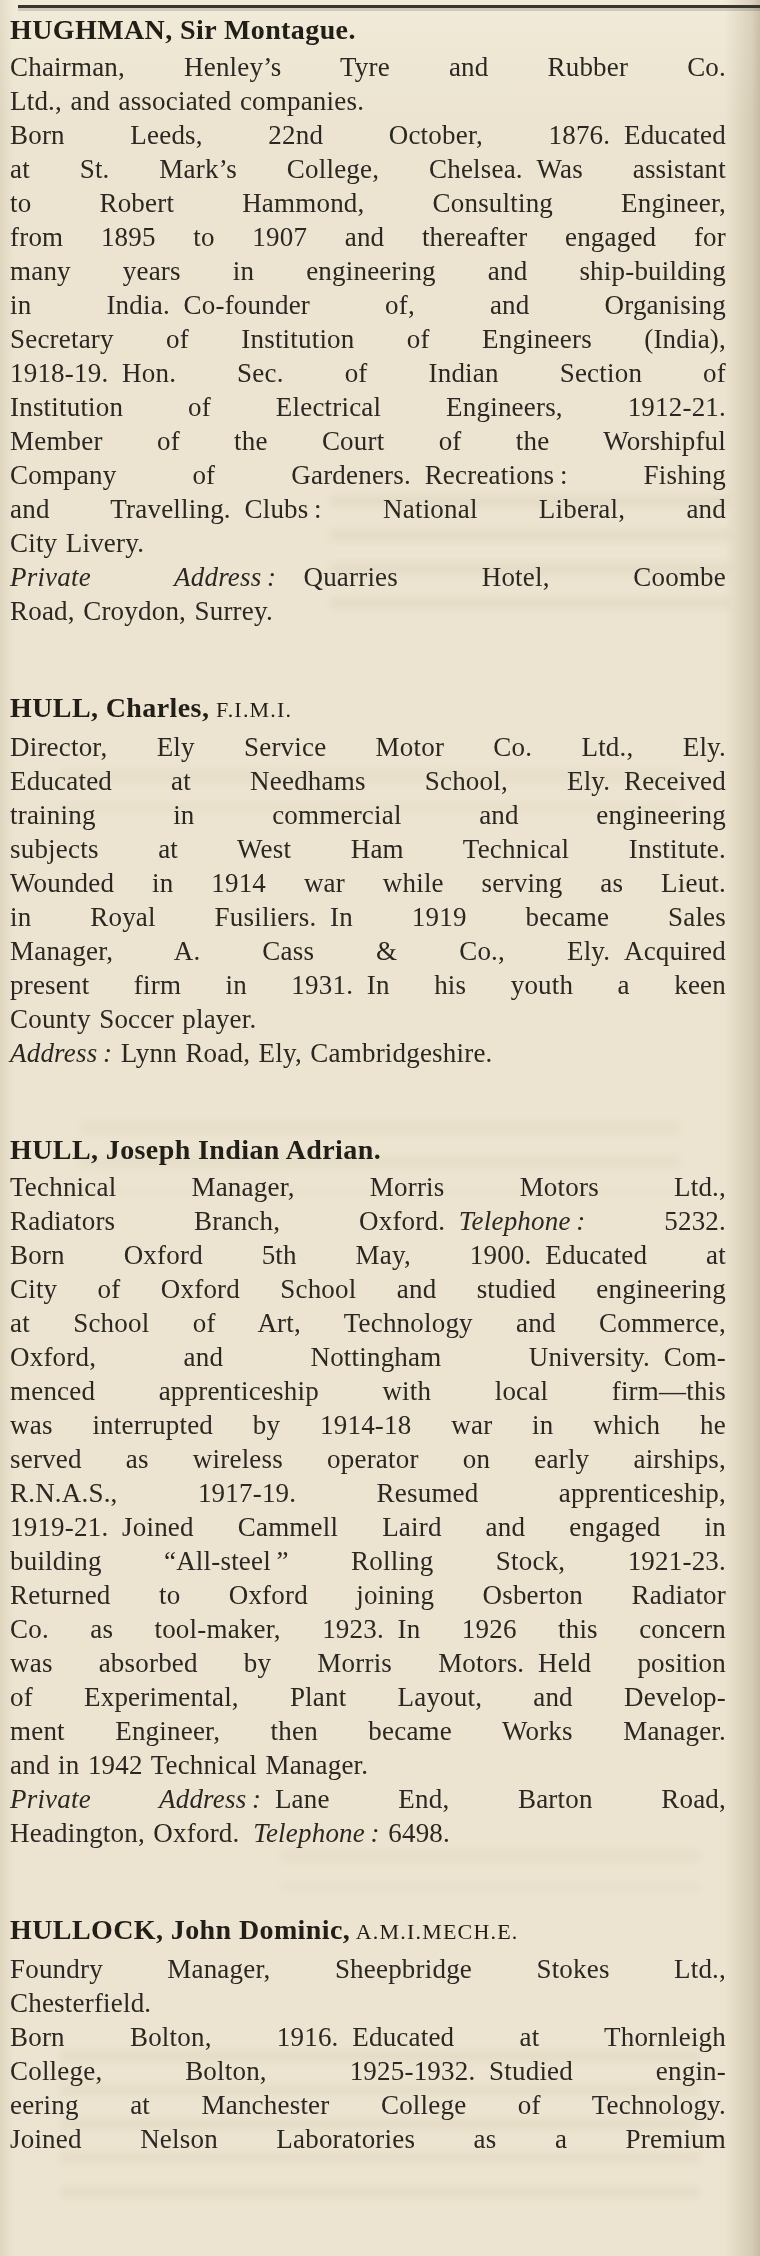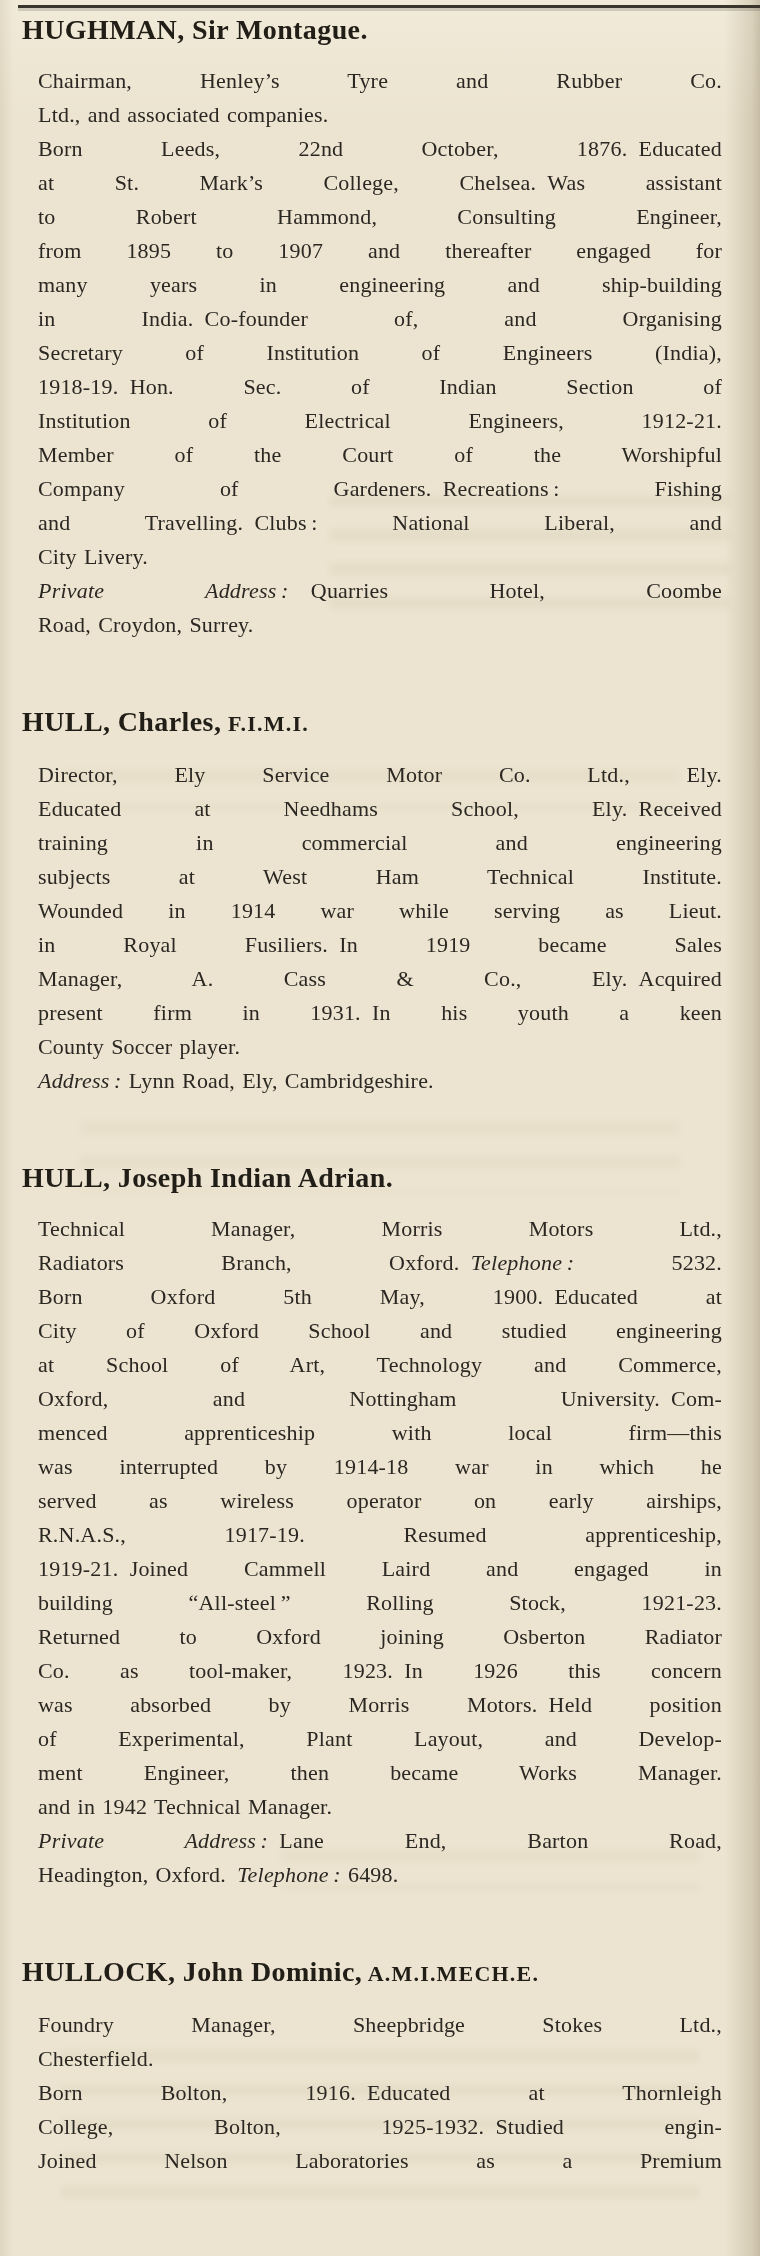--- a/index.html
+++ b/index.html
@@ -25,42 +25,42 @@
   }
   .top-rule{
     position:absolute;
     left:18px;right:0;top:5px;
     height:3px;
     background:var(--rule);
     box-shadow:0 3px 0 rgba(57,53,44,0.18);
   }
   .column{
     position:absolute;
-    left:22px;
+    left:10px;
     top:12px;
     width:716px;
   }
   .entry{margin:0;}
   .entry + .entry{margin-top:62px;}
   .entry-header{
     margin:0 0 2px 0;
     font-size:28px;
     line-height:36px;
     font-weight:bold;
     color:var(--heading-ink);
     letter-spacing:0.4px;
   }
   .entry-header .sc{
-    font-weight:bold;
+    font-weight:normal;
     font-size:22px;
     letter-spacing:1.2px;
   }
   .entry-body{
-    margin:16px;
-    font-size:22px;
+    margin:0;
+    font-size:27px;
     line-height:34px;
     color:var(--ink);
     letter-spacing:0.2px;
     word-spacing:1.5px;
   }
   .line{display:block;}
   .line.just{
     text-align:justify;
     text-align-last:justify;
   }
@@ -156,17 +156,18 @@
           <span class="line"><span class="seg">Headington, Oxford. </span><span class="seg it">Telephone :</span><span class="seg"> 6498.</span></span>
         </p>
       </section>
       <section class="entry">
         <h2 class="entry-header"><span class="seg">HULLOCK, John Dominic,</span><span class="seg sc"> A.M.I.MECH.E.</span></h2>
         <p class="entry-body">
           <span class="line just"><span class="seg">Foundry Manager, Sheepbridge Stokes Ltd.,</span></span>
           <span class="line"><span class="seg">Chesterfield.</span></span>
           <span class="line just"><span class="seg">Born Bolton, 1916. Educated at Thornleigh</span></span>
           <span class="line just"><span class="seg">College, Bolton, 1925-1932. Studied engin-</span></span>
+          <span class="line just"><span class="seg">eering at Manchester College of Technology.</span></span>
           <span class="line just"><span class="seg">Joined Nelson Laboratories as a Premium</span></span>
         </p>
       </section>
     </main>
 </div>
 
 </body></html>

